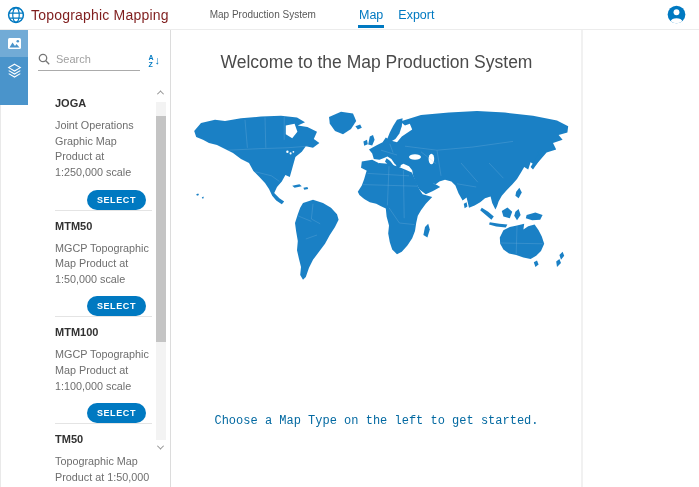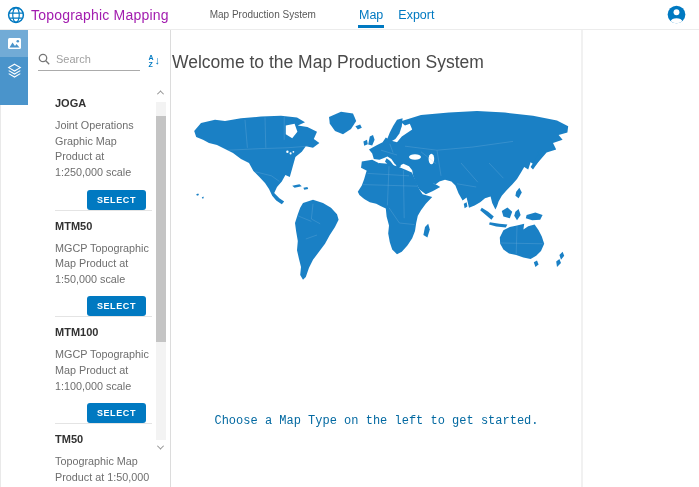--- a/index.html
+++ b/index.html
@@ -8,21 +8,21 @@
     position:relative; overflow:hidden; background:#fff;
     font-family:"Liberation Sans", sans-serif; color:#323232;
   }
   
   .header {
     position:absolute; top:0; left:0; width:699px; height:30px;
     display:flex; align-items:center; padding-left:7px;
     background:#fff; border-bottom:1px solid #ececec;
   }
   .logo { width:18px; height:18px; flex:0 0 auto; }
-  .app-title { margin-left:6px; font-size:14px; color:#a21caf; letter-spacing:.2px; }
+  .app-title { margin-left:6px; font-size:14px; color:#7f1d1d; letter-spacing:.2px; }
   .app-subtitle { margin-left:8px; font-size:10px; color:#595959;padding-left:33px; }
   .tabs { position:absolute; left:358px; top:0; height:30px; display:flex; gap:13px; align-items:flex-start; }
   .tab { font-size:12.5px; color:#0079c1; padding:8px 1px 3px 1px; cursor:pointer; border-bottom:3px solid transparent; }
   .tab.active { border-bottom-color:#0079c1; }
   .account-btn { position:absolute; right:13px; top:5px; width:19px; height:19px; cursor:pointer; }
   
   .strip {
     position:absolute; left:0; top:30px; width:28px; height:75px;
     background:#4a94cb; display:flex; flex-direction:column;
   }
@@ -47,33 +47,33 @@
   
   .mt-list { position:absolute; left:0; top:58px; bottom:0; width:128px; overflow:hidden; }
   .mt-item { margin:0 4px 0 27px; padding:9px 2px 0 0; border-bottom:1px solid #e4e4e4; }
   .mt-item:last-child { border-bottom:none; }
   .mt-name { font-size:11px; font-weight:bold; color:#323232; }
   .mt-desc { margin-top:9px; font-size:10.8px; line-height:1.45; color:#6e6e6e; }
   .mt-select {
     display:block; margin:9px 4px 0 auto; border:none; cursor:pointer;
     background:#0079c1; color:#fff; font-family:"Liberation Sans",sans-serif;
     font-size:9px; font-weight:bold; letter-spacing:.6px;
-    padding:5px 10px; border-radius:3px;
+    padding:5px 10px; border-radius:10px;
   }
   
   .sb-scroll { position:absolute; right:3px; top:60px; width:11px; height:362px; }
   .sb-arrow { position:absolute; left:2px; width:7px; height:7px; cursor:pointer; }
   .sb-arrow span { display:block; width:5px; height:5px; border-left:1.4px solid #8e8e8e; border-top:1.4px solid #8e8e8e; }
   .sb-arrow.up { top:0; } .sb-arrow.up span { transform:rotate(45deg) translate(1px,1px); }
   .sb-arrow.down { bottom:0; } .sb-arrow.down span { transform:rotate(225deg) translate(1px,1px); }
   .sb-track { position:absolute; left:0; top:12px; bottom:12px; width:10px; background:#f3f3f3; }
   .sb-thumb { position:absolute; left:0; top:14px; width:10px; height:226px; background:#c4c4c4; cursor:pointer; }
   
   .main { position:absolute; left:172px; top:30px; width:411px; height:457px; background:#fff; border-right:2px solid #f1f1f1; }
-  .welcome { margin-top:22px; font-size:17.5px; font-weight:400; color:#4a4a4a; }
+  .welcome { margin-top:22px; text-align:center; font-size:17.5px; font-weight:400; color:#4a4a4a; }
   .world-map { display:block; margin:30px auto 0 auto; }
   .instruction { position:absolute; top:384px; left:0; width:100%; text-align:center; font-size:12px; color:#0369a1;font-family:Liberation Mono, monospace; }
 </style>
 </head>
 <body>
 
 <div class="header">
   <svg class="logo" viewBox="0 0 20 20">
     <circle cx="10" cy="10" r="8.2" fill="none" stroke="#0079c1" stroke-width="1.7"></circle>
     <ellipse cx="10" cy="10" rx="3.6" ry="8.2" fill="none" stroke="#0079c1" stroke-width="1.3"></ellipse>

